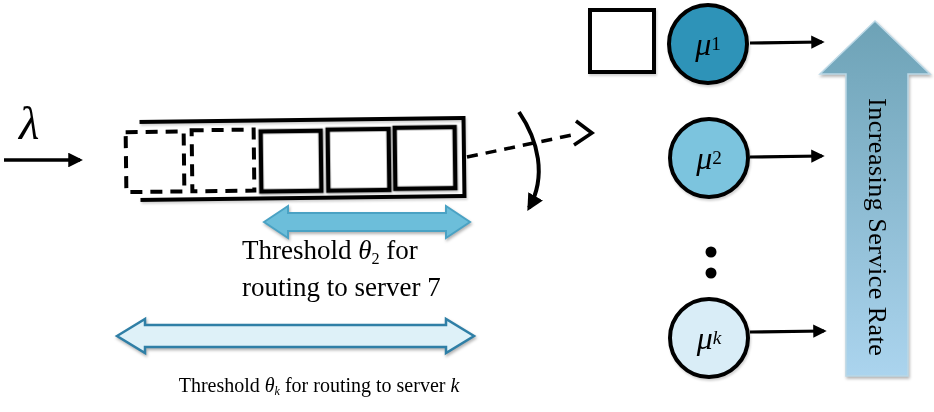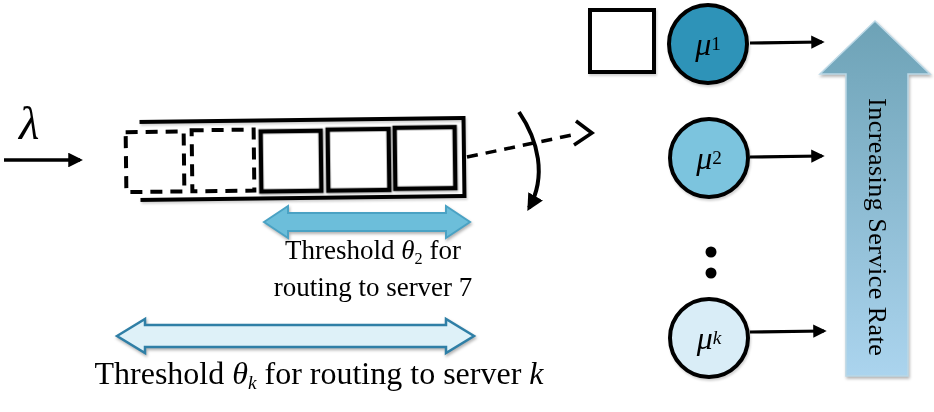--- a/index.html
+++ b/index.html
@@ -15,26 +15,26 @@
     position:absolute; width:80px; height:80px;
     display:flex; align-items:center; justify-content:center;
     font-size:32px; font-style:italic;
   }
   .mu-1 { left:668px; top:4px; }
   .mu-2 { left:669px; top:118px; }
   .mu-k { left:669px; top:298px; }
   .ssub { font-size:0.6em; font-style:normal; vertical-align:-0.28em; }
   .ssub.it { font-style:italic; }
   .th2-label {
-    left:242px; top:233px; width:262px; text-align:center;
+    left:242px; top:233px; width:262px; 
     font-size:27px; line-height:1.32;
   }
   .thk-label {
-    left:85px; top:355px; width:468px; text-align:center;
-    font-size:32px; white-space:nowrap;
+    left:85px; top:374px; width:468px; text-align:center;
+    font-size:20px; white-space:nowrap;
   }
   .service-label {
     left:846px; top:80px; width:62px; height:294px;
     writing-mode:vertical-rl; text-align:center; line-height:62px;
     font-size:26px; letter-spacing:0.5px;
   }
   .shadow   { filter:drop-shadow(1px 2px 1.5px rgba(0,0,0,0.30)); }
   .shadow-l { filter:drop-shadow(1px 2px 1px rgba(0,0,0,0.18)); }
 </style>
 </head>

